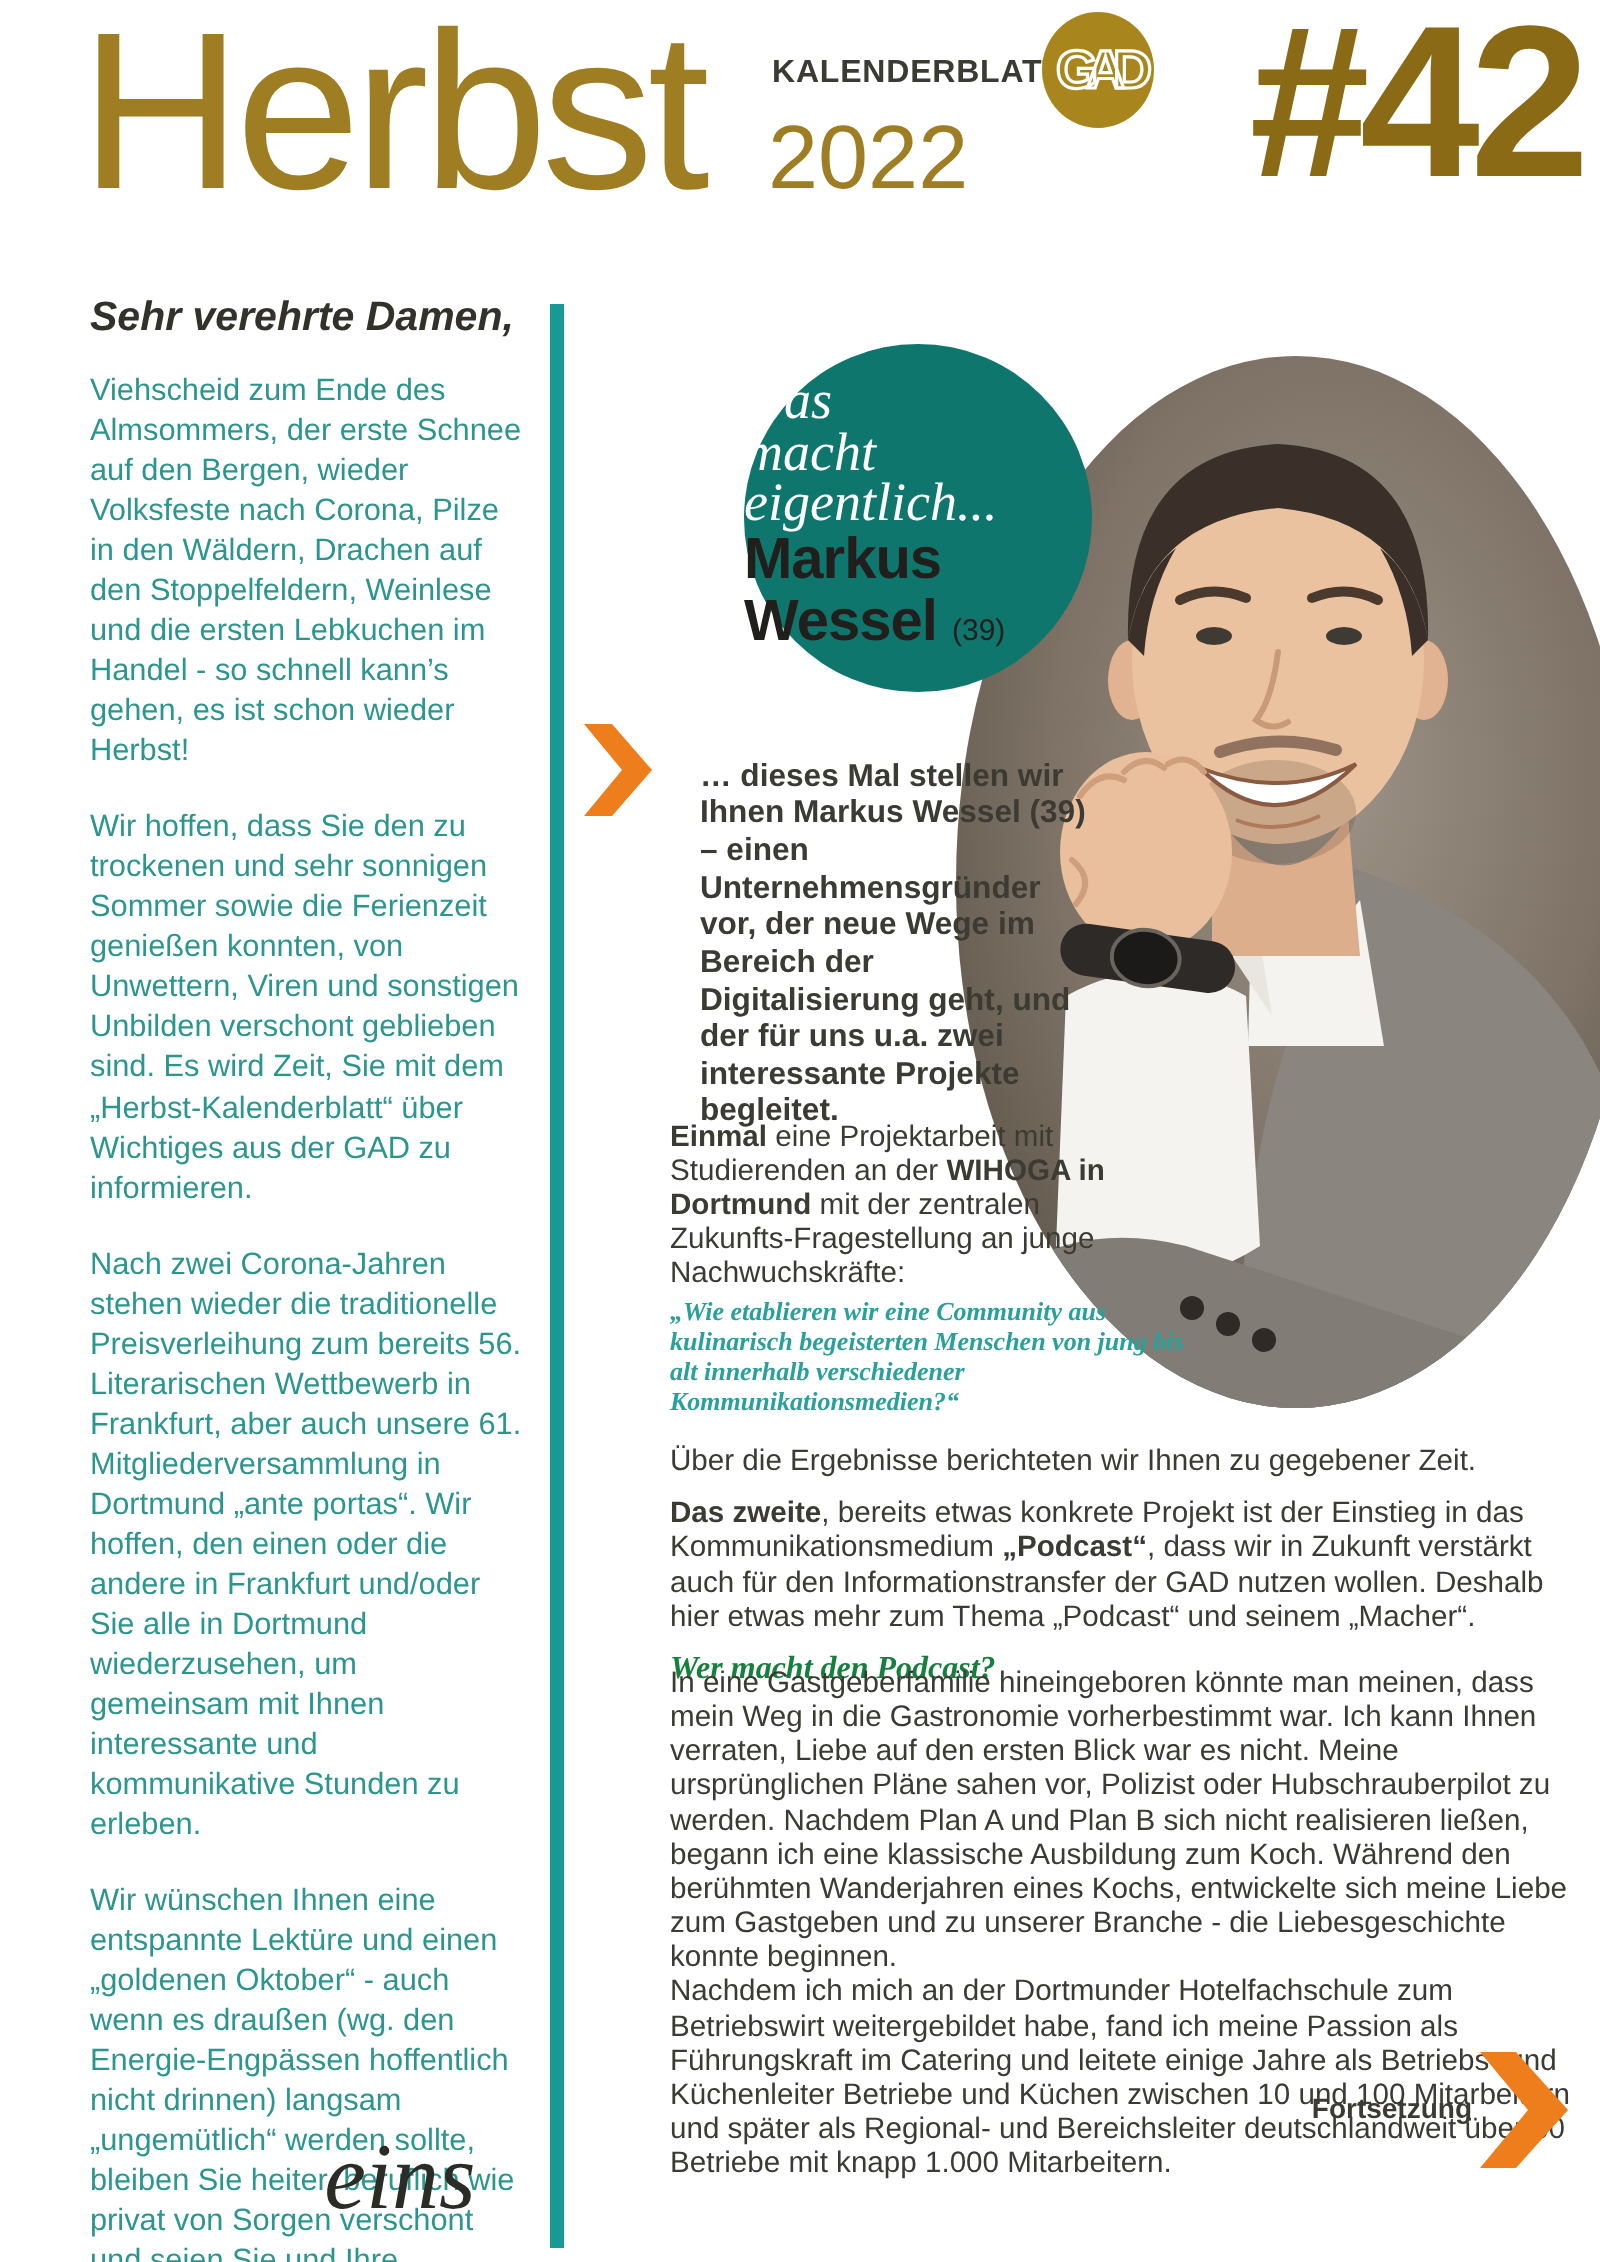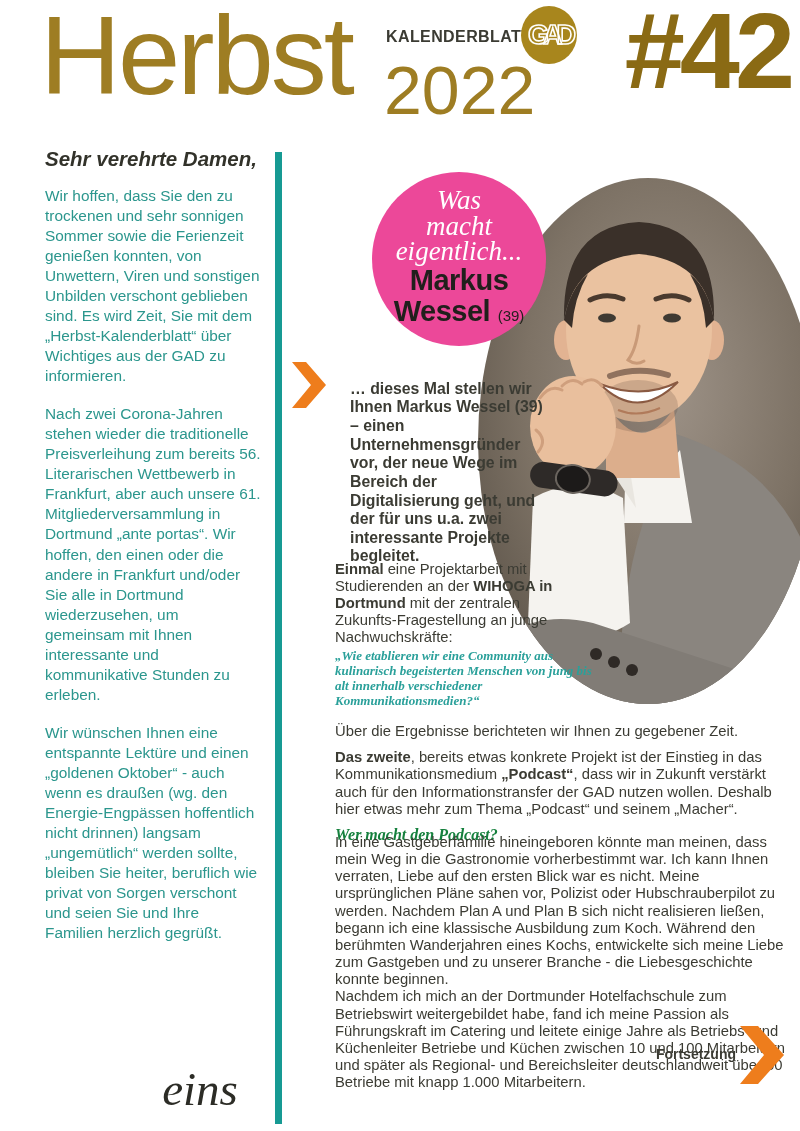--- a/index.html
+++ b/index.html
@@ -5,38 +5,38 @@
   html,body { margin:0; padding:0; background:#fff; }
   .page {
     position:relative; width:800px; height:1131px; background:#fff;
     overflow:hidden; font-family:"Liberation Sans", sans-serif; color:#3b3b33;
   }
   
   .title { position:absolute; left:40px; top:-6px; font-size:112px; font-weight:300;
            letter-spacing:-3px; color:#9e7d23; line-height:1.1; }
   .kicker { position:absolute; left:386px; top:28px; font-size:16px; font-weight:700;
             letter-spacing:.4px; color:#3b3b33; }
-  .year { position:absolute; left:384px; top:56px; font-size:68px; font-weight:300;
+  .year { position:absolute; left:384px; top:56px; font-size:45px; font-weight:300;
           color:#9e7d23; line-height:1; }
   .logo { position:absolute; left:520px; top:5px; width:58px; height:60px; }
   .issue { position:absolute; right:10px; top:-14px; font-size:108px; font-weight:800;
            letter-spacing:-5px; color:#8a6a14; line-height:1.2; }
   
   .left-col { position:absolute; left:45px; top:146px; width:216px; }
   .salutation { font-family:Liberation Sans, sans-serif; font-style:italic; font-weight:600;
                 font-size:20.5px; line-height:1.28; color:#32322a; margin-bottom:14px; }
   .tpara { color:#2b968d; font-size:15.4px; line-height:1.3; margin:0 0 18px; }
   .pageword { position:absolute; left:140px; top:1062px; width:120px; text-align:center;
               font-family:"Liberation Serif", serif; font-style:italic; font-size:47px; color:#2c2c26; }
   .vbar { position:absolute; left:275px; top:152px; width:7px; height:972px; background:#169a93; }
   
   .portrait { position:absolute; left:478px; top:178px; width:340px; height:526px;
               border-radius:50%; overflow:hidden; z-index:1; }
   .badge { position:absolute; left:372px; top:172px; width:174px; height:174px; border-radius:50%;
-           background:#ec4899; z-index:3; text-align:center; padding-top:0; }
+           background:#0f766e; z-index:3; text-align:left; padding-top:0; }
   .badge .it { font-family:"Liberation Serif", serif; font-style:italic; color:#fff;
                font-size:27px; line-height:.95; }
   .badge .it.first { padding-top:16px; }
   .badge .nm { color:#211f1c; font-weight:700; font-size:29px; line-height:1.08; letter-spacing:-.5px; }
   .badge .age { font-size:15px; font-weight:400; letter-spacing:0; }
   
   .chev1 { position:absolute; left:292px; top:362px; z-index:3; }
   .intro { position:absolute; left:350px; top:364px; width:198px; font-size:15.8px; font-weight:700;
            line-height:1.18; color:#3b3b33; z-index:3; }
   .einmal { position:absolute; left:335px; top:546px; width:228px; font-size:14.8px;
@@ -72,20 +72,21 @@
     </svg>
   </div>
   <div class="issue">#42</div>
 
   <div class="vbar"></div>
 
   <div class="left-col">
     <div class="salutation">
       <div>Sehr verehrte Damen,</div>
     </div>
+    <p class="tpara">Viehscheid zum Ende des Almsommers, der erste Schnee auf den Bergen, wieder Volksfeste nach Corona, Pilze in den Wäldern, Drachen auf den Stoppelfeldern, Weinlese und die ersten Lebkuchen im Handel - so schnell kann’s gehen, es ist schon wieder Herbst!</p>
     <p class="tpara">Wir hoffen, dass Sie den zu trockenen und sehr sonnigen Sommer sowie die Ferienzeit genießen konnten, von Unwettern, Viren und sonstigen Unbilden verschont geblieben sind. Es wird Zeit, Sie mit dem „Herbst-Kalenderblatt“ über Wichtiges aus der GAD zu informieren.</p>
     <p class="tpara">Nach zwei Corona-Jahren stehen wieder die traditionelle Preisverleihung zum bereits 56. Literarischen Wettbewerb in Frankfurt, aber auch unsere 61. Mitgliederversammlung in Dortmund „ante portas“. Wir hoffen, den einen oder die andere in Frankfurt und/oder Sie alle in Dortmund wiederzusehen, um gemeinsam mit Ihnen interessante und kommunikative Stunden zu erleben.</p>
     <p class="tpara" style="margin-bottom:10px;">Wir wünschen Ihnen eine entspannte Lektüre und einen „goldenen Oktober“ - auch wenn es draußen (wg. den Energie-Engpässen hoffentlich nicht drinnen) langsam „ungemütlich“ werden sollte, bleiben Sie heiter, beruflich wie privat von Sorgen verschont und seien Sie und Ihre Familien herzlich gegrüßt.</p>
 
   </div>
 
   <div class="pageword">eins</div>
 
   <div class="portrait">
     <svg width="340" height="526" viewBox="0 0 340 526" preserveAspectRatio="none">

